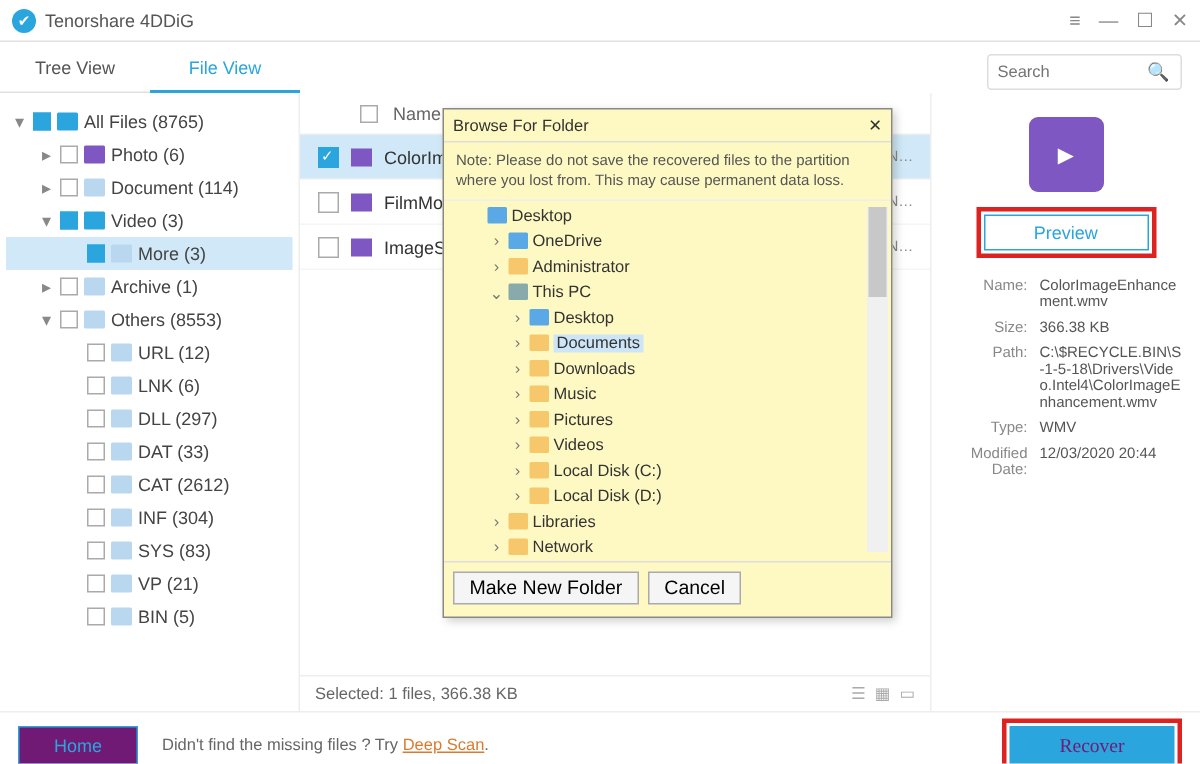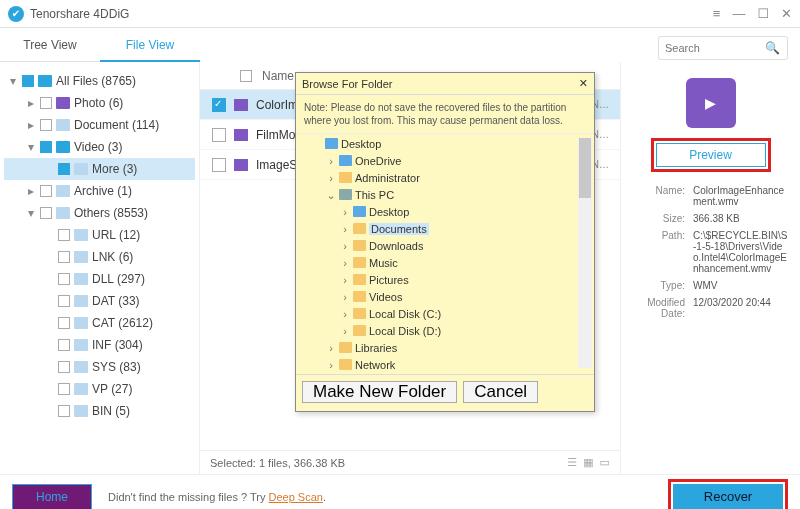--- a/index.html
+++ b/index.html
@@ -44,38 +44,38 @@
 .rpanel table { width:100%; border-collapse:collapse; font-size:10px; color:#555;}
 .rpanel td { padding:3px 0; vertical-align:top;}
 .rpanel td:first-child { color:#888; width:62px; text-align:right; padding-right:8px;}
 .statusbar { height:24px; border-top:1px solid #eee; display:flex; align-items:center; padding:0 10px; color:#666; font-size:11px;}
 .vbtns { margin-left:auto; color:#aaa; display:flex; gap:6px;}
 .footer { height:44px; border-top:1px solid #eee; display:flex; align-items:center; padding:0 12px; }
 .homebtn { width:80px; height:26px; border:1px solid #2aa5de; color:#2aa5de; background:#701a75; font-size:12px;}
 .ftxt { margin-left:16px; color:#666; font-size:11px;}
 .ftxt a { color:#d97a2e; text-decoration:underline;}
 .recwrap { margin-left:auto; border:3px solid #d22; padding:2px;}
-.recbtn { width:110px; height:26px; background:#2aa5de; color:#0f172a; border:none; font-size:13px;}
+.recbtn { width:110px; height:26px; background:#2aa5de; color:#701a75; border:none; font-size:13px;font-family:Liberation Serif, serif;}
 
 .dlg { position:absolute; left:295px; top:72px; width:300px; height:340px; background:#fef9c3; border:1px solid #888; box-shadow:2px 2px 6px rgba(0,0,0,.2); z-index:10;}
 .dlg-t { height:22px; display:flex; align-items:center; padding:0 6px; font-size:11px; border-bottom:1px solid #ddd;}
 .dlg-t .x { margin-left:auto; cursor:pointer;}
 .dlg-note { padding:6px 8px; font-size:10px; color:#555; border-bottom:1px solid #eee; line-height:1.3;}
 .dlg-body { height:240px; overflow:hidden; position:relative; padding:4px 2px;}
 .drow { display:flex; align-items:flex-start; height:17px; font-size:11px; color:#333; gap:3px;}
 .drow .tw{width:10px;text-align:center;color:#777;}
 .dic{width:13px;height:11px;background:#f6c76b;display:inline-block;border-radius:1px;}
 .dic.blue{background:#5aa9e6;}
 .dic.pc{background:#8aa;}
 .drow.sel span.lbl{background:#cde6f7;padding:0 2px;}
 .drow.i1{padding-left:14px;}.drow.i2{padding-left:28px;}.drow.i3{padding-left:42px;}
 .dsb{position:absolute;right:2px;top:4px;width:14px;height:230px;background:#f0f0f0;}
 .dsb::before{content:"";position:absolute;top:0;left:1px;width:12px;height:60px;background:#c8c8c8;}
 .dlg-f { height:34px; border-top:1px solid #ddd; display:flex; align-items:center; padding:0 6px; gap:6px;}
-.dlg-f button { height:22px; font-size:17px; border:1px solid #aaa; background:#f5f5f5; padding:0 10px;}
+.dlg-f button { height:22px; font-size:13px; border:1px solid #aaa; background:#f5f5f5; padding:0 10px;}
 .okwrap { border:3px solid #d22; padding:1px; margin-left:auto;}
 .okwrap button{width:66px;}
 </style>
 </head>
 <body>
 
 <div class="titlebar">
   <span class="logo">✔</span>
   <span class="title">Tenorshare 4DDiG</span>
   <div class="win-btns">
@@ -178,21 +178,21 @@
     <div class="tree-row ind2">
         <span class="tw"></span>
         <span class="cb"></span>
         <span class="fic"></span>
         <span>SYS  (83)</span>
       </div>
     <div class="tree-row ind2">
         <span class="tw"></span>
         <span class="cb"></span>
         <span class="fic"></span>
-        <span>VP  (27)</span>
+        <span>VP  (21)</span>
       </div>
     <div class="tree-row ind2">
         <span class="tw"></span>
         <span class="cb"></span>
         <span class="fic"></span>
         <span>BIN  (5)</span>
       </div>
   </div>
 
   <div class="center">

